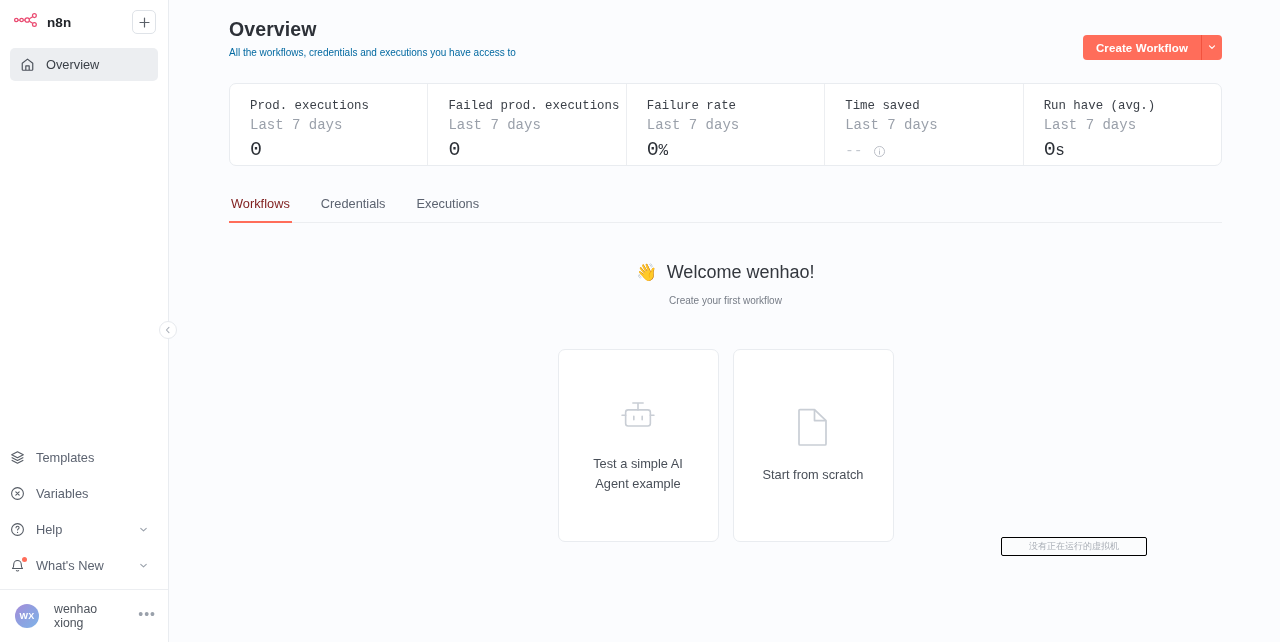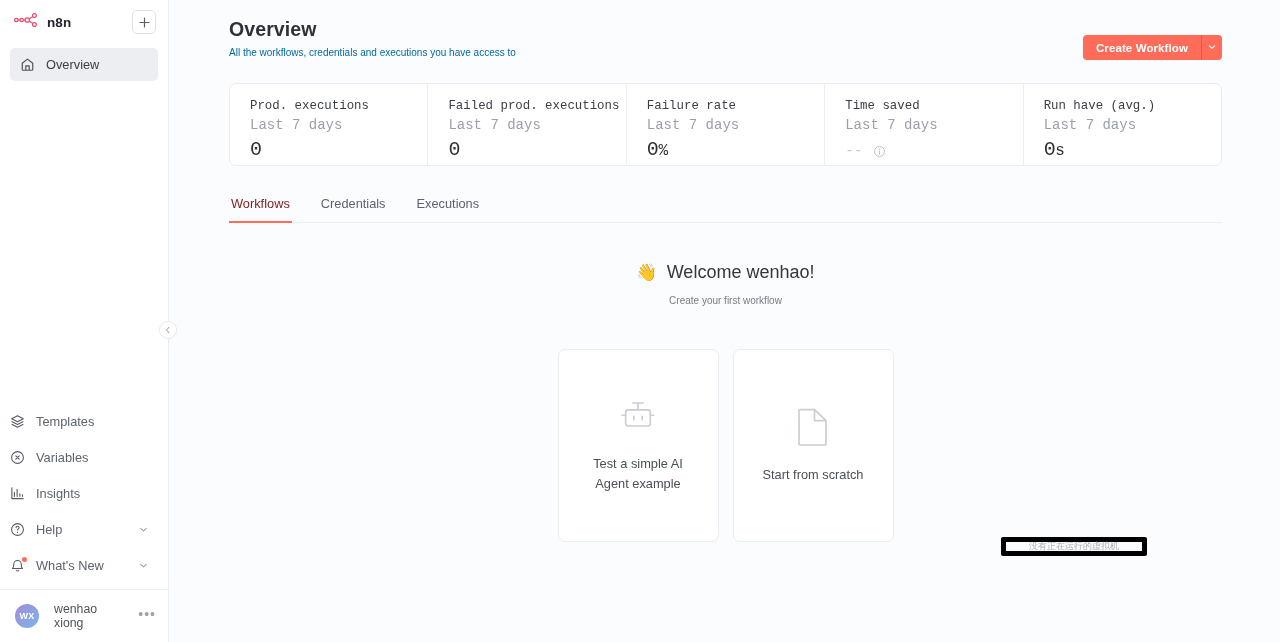--- a/index.html
+++ b/index.html
@@ -223,21 +223,21 @@
   .card-label {
     font-size: 12.8px; color: #494f58; text-align: center;
     line-height: 1.55; max-width: 118px;
   }
 
   
   .vm-box {
     position: absolute;
     left: 832px; top: 537px;
     width: 146px; height: 19px;
-    border: 5px solid #000000;
+    border: 1px solid #000000;
     border-radius: 2px;
     background: #fbfcfd;
     display: flex; align-items: center; justify-content: center;
     font-size: 9px;
     color: #a9aeb6;
     font-family: "DejaVu Sans", sans-serif;
   }
   .watermark {
     position: absolute;
     right: 28px; bottom: 8px;
@@ -309,29 +309,20 @@
       <div class="sb-item">
         <span class="ico">
           <svg width="15" height="15" viewBox="0 0 16 16" fill="none" stroke="#555b64" stroke-width="1.15">
             <circle cx="8" cy="8" r="6.3"></circle>
             <path d="M6.2 6.2l3.6 3.6M9.8 6.2l-3.6 3.6" stroke-linecap="round"></path>
           </svg>
         </span>
         <span class="lbl">Variables</span>
       </div>
 
-      <div class="sb-item">
-        <span class="ico">
-          <svg width="15" height="15" viewBox="0 0 16 16" fill="none" stroke="#555b64" stroke-width="1.2" stroke-linecap="round">
-            <path d="M2 2v11.5h12"></path>
-            <path d="M4.7 11V6.6M7.6 11V3.6M10.5 11V8.2M13.3 11v-1.6"></path>
-          </svg>
-        </span>
-        <span class="lbl">Insights</span>
-      </div>
 
       <div class="sb-item">
         <span class="ico">
           <svg width="15" height="15" viewBox="0 0 16 16" fill="none" stroke="#555b64" stroke-width="1.15">
             <circle cx="8" cy="8" r="6.3"></circle>
             <path d="M6.4 6.2c0-1 .8-1.6 1.7-1.6s1.6.6 1.6 1.5c0 1.3-1.6 1.3-1.6 2.5" stroke-linecap="round"></path>
             <circle cx="8.05" cy="11.1" r=".65" fill="#555b64" stroke="none"></circle>
           </svg>
         </span>
         <span class="lbl">Help</span>

